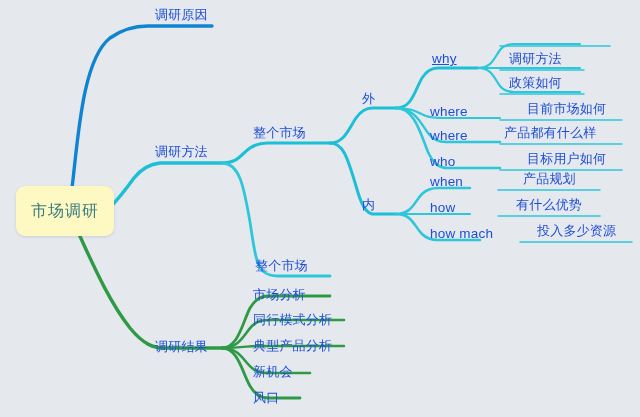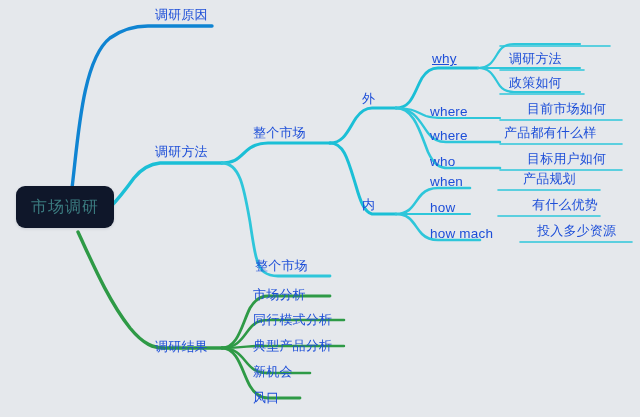--- a/index.html
+++ b/index.html
@@ -39,22 +39,22 @@
     font-size: 13px;
   }
   .lvl-en {
     font-size: 13.5px;
   }
   .root-node {
     position: absolute;
     left: 16px;
     top: 186px;
     width: 98px;
-    height: 42px;
-    background: #0f172a;
+    height: 50px;
+    background: #fef9c3;
     border-radius: 9px;
     box-shadow: 0 1px 3px rgba(90,100,110,0.18);
     display: flex;
     align-items: center;
     justify-content: center;
   }
   .root-node span {
     font-size: 16px;
     color: #3b7c80;
     letter-spacing: 1px;
@@ -138,21 +138,21 @@
   <div class="node-label lvl-en" style="left:430px; top:227px;">how mach</div>
 
   <div class="node-label lvl-cn" style="left:509px; top:52px;">调研方法</div>
   <div class="node-label lvl-cn" style="left:509px; top:76px;">政策如何</div>
 
   <div class="node-label lvl-cn" style="left:527px; top:102px;">目前市场如何</div>
   <div class="node-label lvl-cn" style="left:504px; top:126px;">产品都有什么样</div>
   <div class="node-label lvl-cn" style="left:527px; top:152px;">目标用户如何</div>
 
   <div class="node-label lvl-cn" style="left:523px; top:172px;">产品规划</div>
-  <div class="node-label lvl-cn" style="left:532px; top:198px;text-align:right;">有什么优势</div>
+  <div class="node-label lvl-cn" style="left:516px; top:198px;text-align:right;">有什么优势</div>
   <div class="node-label lvl-cn" style="left:537px; top:224px;text-align:right;">投入多少资源</div>
 
   <div class="node-label lvl-cn" style="left:253px; top:288px;">市场分析</div>
   <div class="node-label lvl-cn" style="left:253px; top:313px;">同行模式分析</div>
   <div class="node-label lvl-cn" style="left:253px; top:339px;">典型产品分析</div>
   <div class="node-label lvl-cn" style="left:253px; top:365px;">新机会</div>
   <div class="node-label lvl-cn" style="left:253px; top:391px;text-align:center;">风口</div>
 
 </div>
 

